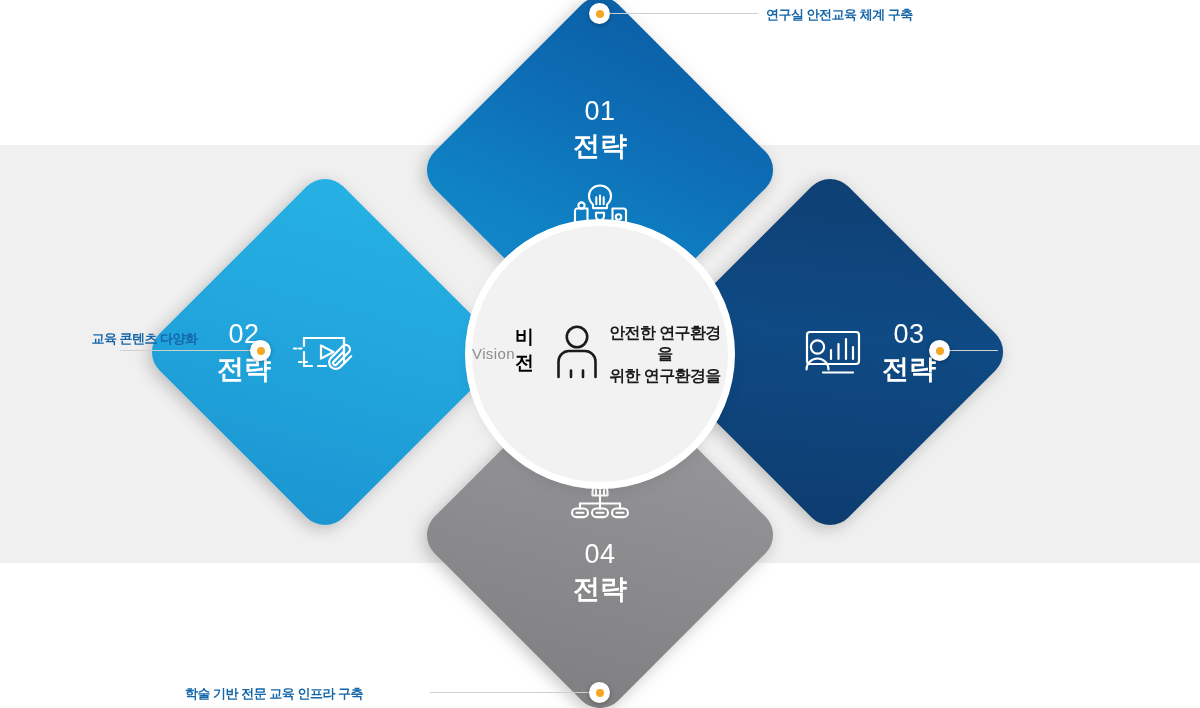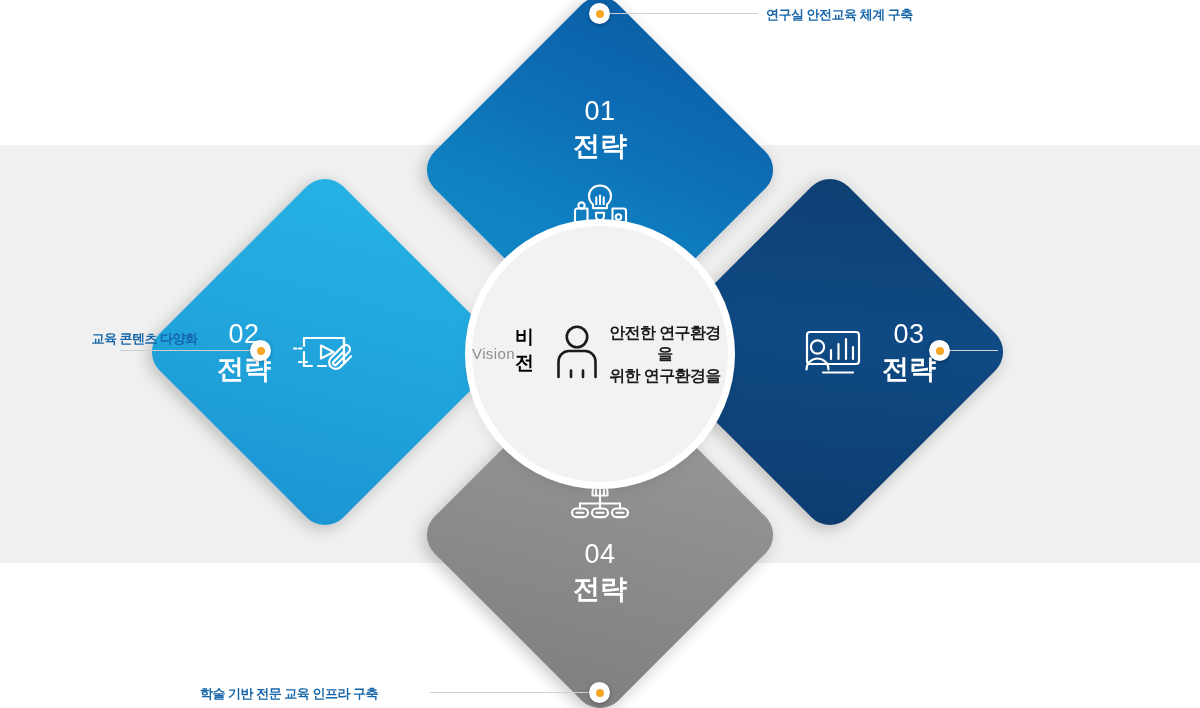--- a/index.html
+++ b/index.html
@@ -172,21 +172,21 @@
     font-size: 13px;
     font-weight: 700;
     letter-spacing: -0.5px;
     line-height: 1.55;
     z-index: 5;
     white-space: nowrap;
   }
   #lab1 { left: 766px; top: 5px; text-align: left; }
   #lab2 { left: 62px;  top: 329px; width: 165px; text-align: center; }
   #lab3 { left: 996px; top: 329px; width: 170px; text-align: left; }
-  #lab4 { left: 200px; top: 684px; text-align: left; }
+  #lab4 { left: 185px; top: 684px; text-align: left; }
 </style>
 </head>
 <body>
 
 <div id="stage">
 
   <div class="band"></div>
 
   <div class="line" id="line1"></div>
   <div class="line" id="line2"></div>

